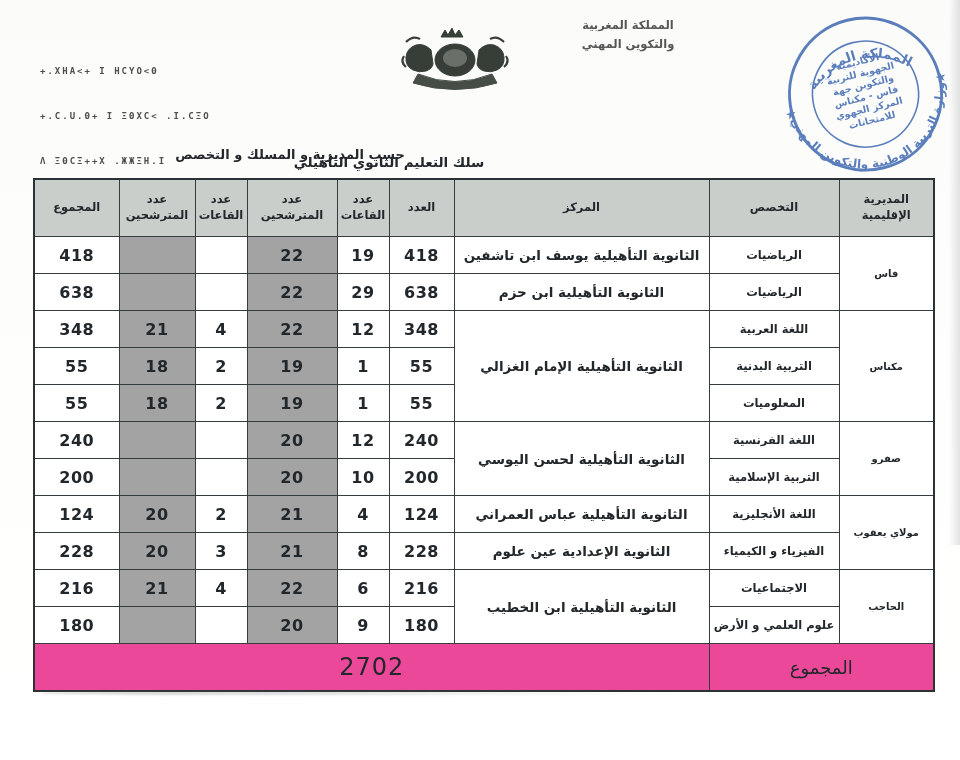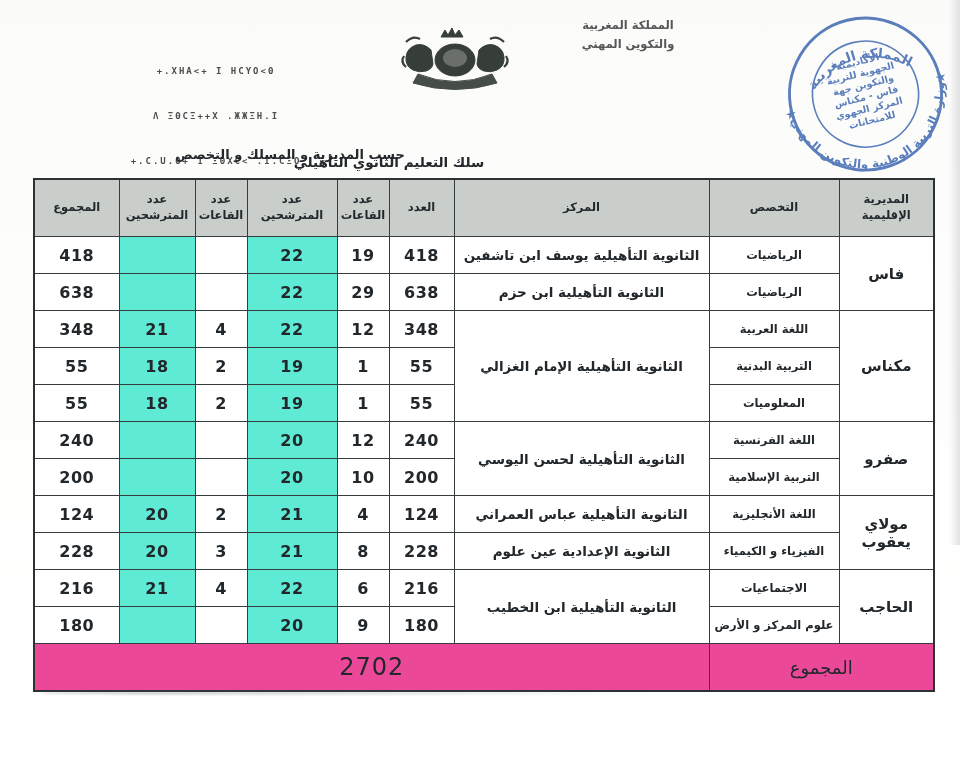--- a/index.html
+++ b/index.html
@@ -5,21 +5,21 @@
   html,body{margin:0;padding:0;}
   body{
     width:960px;height:760px;overflow:hidden;background:#ffffff;
     font-family:"DejaVu Sans",sans-serif;color:#22272b;
   }
   .page{position:relative;width:960px;height:760px;background:linear-gradient(180deg,#fbfbfa 0%,#fefefd 60%,#ffffff 100%);}
   .scan-edge{position:absolute;right:0;top:0;width:11px;height:545px;
     background:linear-gradient(to right,rgba(0,0,0,0),rgba(110,115,118,.20));}
 
   
-  .tifinagh{position:absolute;left:40px;top:34px;width:352px;text-align:center;
+  .tifinagh{position:absolute;left:40px;top:34px;width:352px;text-align:left;
     font-family:"DejaVu Sans Mono",monospace;font-size:9px;font-weight:bold;
     letter-spacing:2px;line-height:15px;color:#4d4f4e;white-space:pre;filter:blur(.2px);}
   .emblem{position:absolute;left:394px;top:22px;width:122px;height:78px;filter:blur(.45px);}
   .ministry{position:absolute;left:516px;top:16px;width:224px;text-align:center;
     font-size:11.5px;font-weight:bold;color:#565656;line-height:1.62;filter:blur(.35px);}
   .stamp{position:absolute;left:758px;top:-16px;width:216px;height:252px;opacity:.9;mix-blend-mode:multiply;}
 
   .title1{position:absolute;left:55px;top:107px;width:560px;text-align:center;
     font-size:15px;font-weight:bold;color:#24282c;}
   .title2{position:absolute;left:145px;top:131px;width:290px;text-align:center;
@@ -28,41 +28,41 @@
     font-size:13.5px;font-weight:bold;color:#24282c;}
 
   
   table.dist{position:absolute;left:33px;top:178px;width:902px;border-collapse:collapse;
     table-layout:fixed;border:2.5px solid #2c3134;background:#fff;}
   table.dist th,table.dist td{border:1.5px solid #363b3e;text-align:center;vertical-align:middle;
     padding:0 2px;overflow:hidden;}
   table.dist thead th{background:#c9cecb;height:56px;font-size:11.5px;font-weight:bold;color:#23282c;line-height:1.35;}
   table.dist tbody tr{height:37px;}
   td.num{font-size:16px;font-weight:bold;letter-spacing:.5px;}
-  td.shade{background:#5eead4;}
+  td.shade{background:#a3a3a3;}
   td.center-cell{font-size:13.5px;font-weight:bold;}
   td.spec{font-size:11.5px;font-weight:bold;}
-  td.dir{font-size:15px;font-weight:bold;}
+  td.dir{font-size:10px;font-weight:bold;}
   tfoot td{background:#ec4899;height:46px;font-weight:normal;}
   td.foot-label{font-size:18px;text-align:left;padding-left:14px;}
   td.foot-total{font-size:24px;letter-spacing:1px;}
   .table-smudge{position:absolute;left:40px;top:691px;width:640px;height:4px;
     background:linear-gradient(to right,rgba(90,95,98,.35),rgba(120,125,128,.12) 70%,transparent);
     border-radius:50%;filter:blur(1px);}
 </style>
 </head>
 <body>
 
 <div class="page">
   <div class="scan-edge"></div>
 
   <div class="tifinagh">
     <div>+.XHA&lt;+ I HCYO&lt;Θ</div>
+    <div>+.C.U.Θ+ I ΞΘXC&lt; .I.CΞO</div>
     <div>Λ ΞΘCΞ++X .ЖЖΞH.I</div>
-    <div>+.C.U.Θ+ I ΞΘXC&lt; .I.CΞO</div>
     <div>Λ ΞΘΘHCΛ .I.ЖHH. Λ ΞΘЖЖΞ .C.ΘΘ.I</div>
   </div>
 
   <div class="emblem">
     <svg viewBox="0 0 122 78" width="122" height="78">
       <g fill="#363e37" stroke="#363e37">
         <path d="M47,15 l4,-7 3,5 4,-7 3,7 4,-5 4,7 z" stroke-width="1"></path>
         <ellipse cx="61" cy="38" rx="20" ry="16"></ellipse>
         <ellipse cx="61" cy="36" rx="12" ry="9" fill="#f2f2ee" opacity=".28" stroke="none"></ellipse>
         <path d="M22,23 q-9,3 -10,12 q-1,9 7,13 q6,3 13,1 q6,-2 7,-7 l-2,-14 q-7,-7 -15,-5 z" stroke-width="1"></path>
@@ -231,21 +231,21 @@
           <td class="spec">الاجتماعيات</td>
           <td class="center-cell" rowspan="2">الثانوية التأهيلية ابن الخطيب</td>
           <td class="num">216</td>
           <td class="num">6</td>
           <td class="num shade">22</td>
           <td class="num">4</td>
           <td class="num shade">21</td>
           <td class="num">216</td>
         </tr>
         <tr>
-          <td class="spec">علوم المركز و الأرض</td>
+          <td class="spec">علوم العلمي و الأرض</td>
           <td class="num">180</td>
           <td class="num">9</td>
           <td class="num shade">20</td>
           <td class="num"></td>
           <td class="num shade"></td>
           <td class="num">180</td>
         </tr>
       </tbody>
     <tfoot>
       <tr>

